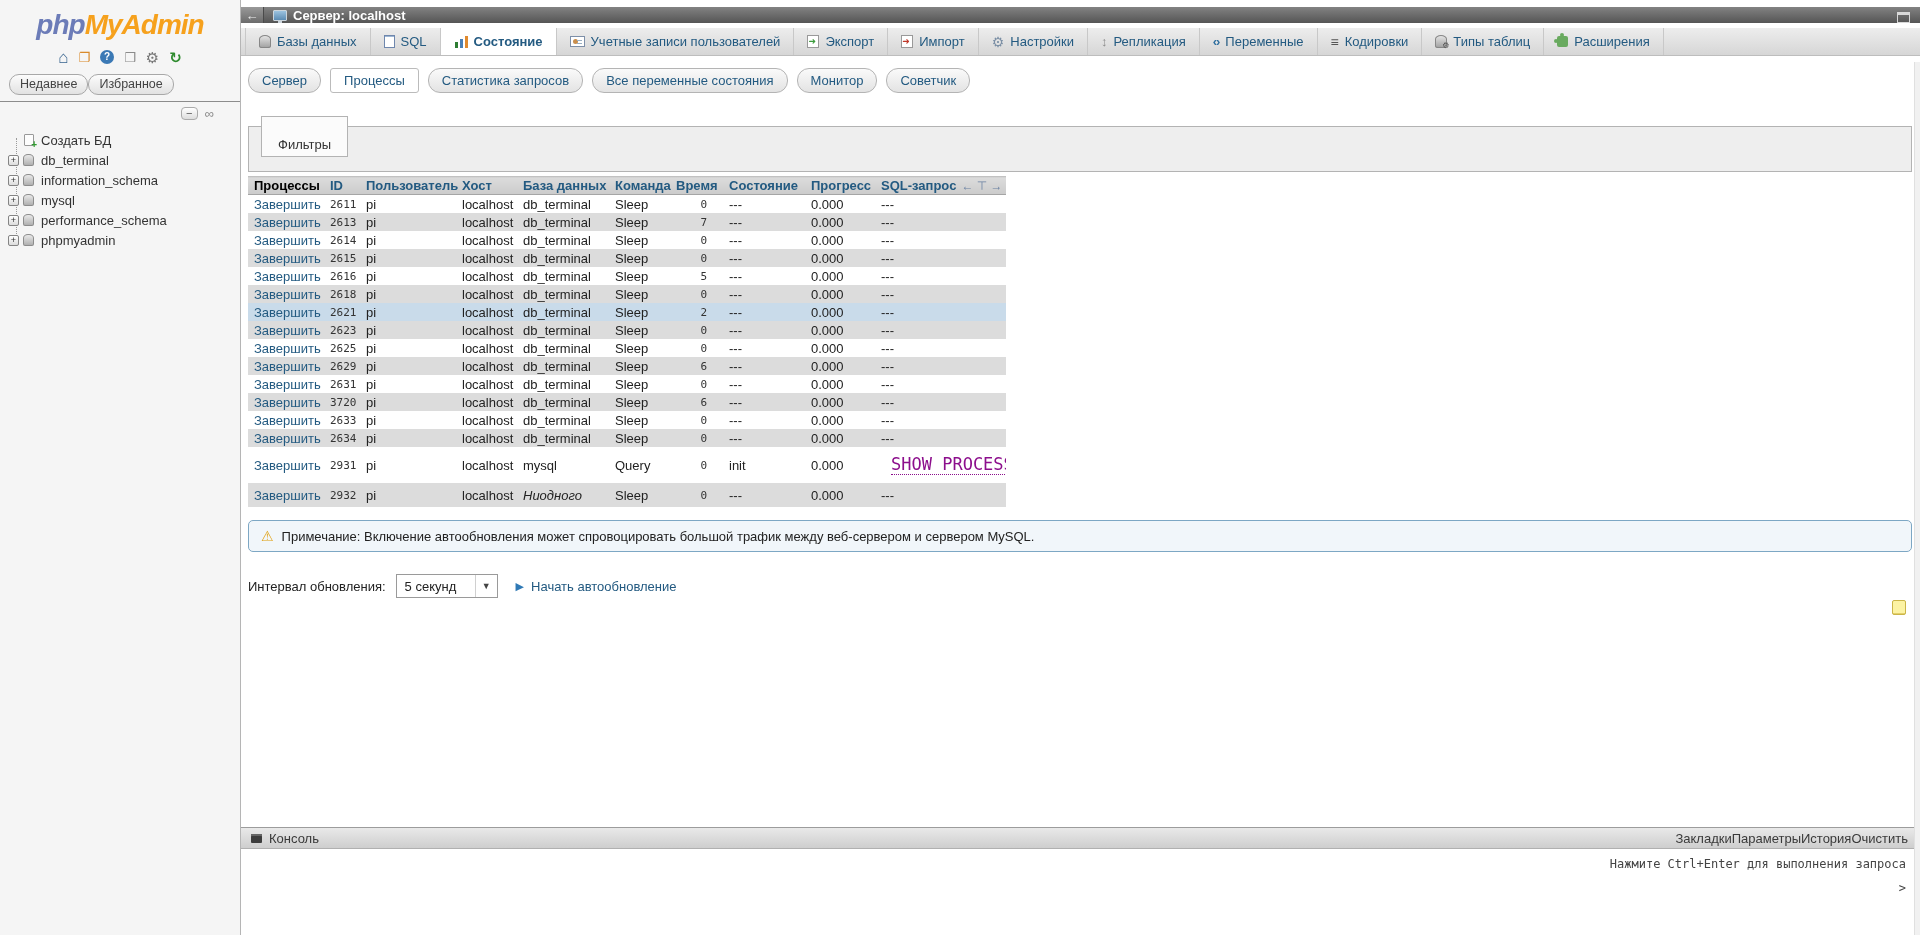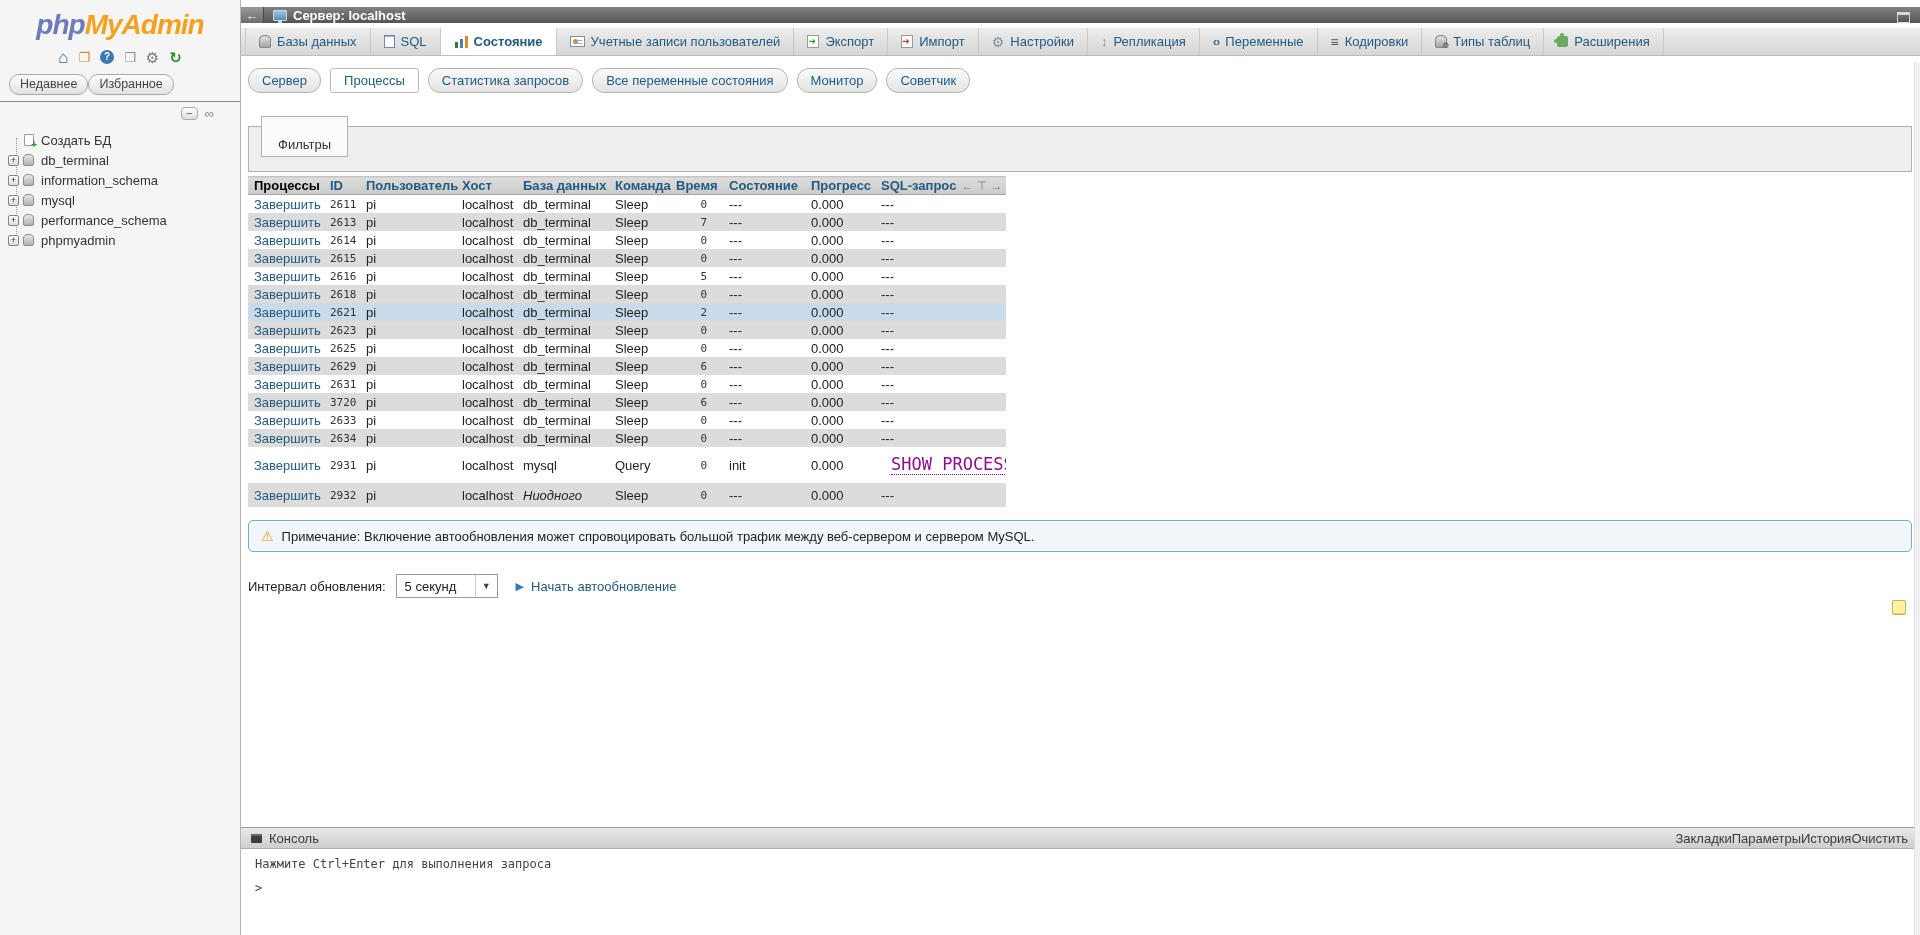--- a/index.html
+++ b/index.html
@@ -120,21 +120,21 @@
   .start-link { color:#235a81; cursor:pointer; text-decoration:none; }
 
   .page-settings-icon { position:absolute; top:600px; right:14px; width:14px; height:15px; background:#fcf3a4; border:1px solid #cbb548; border-radius:2px; cursor:pointer;
     box-shadow: inset 0 -3px 0 -2px #e4d06a, inset 0 -7px 0 -6px #e4d06a, inset 0 -11px 0 -10px #e4d06a; }
 
   .console { position:absolute; left:0; right:0; top:827px; }
   .console-bar { height:22px; background:linear-gradient(#e9e9e9,#cecece); border-top:1px solid #9c9c9c; border-bottom:1px solid #b0b0b0; display:flex; align-items:center; padding:0 12px 0 10px; color:#3a3a3a; cursor:pointer; }
   .console-icon { width:11px; height:9px; background:#3d3d3d; border-radius:1px; margin-right:7px; box-shadow: inset 0 2px 0 #666; }
   .console-links { margin-left:auto; display:flex; }
   .console-link { color:#3a3a3a; cursor:pointer; }
-  .console-body { padding:8px 14px; font-family:"DejaVu Sans Mono",monospace; font-size:12px; color:#444; }
+  .console-body { padding:8px 14px; font-family:"DejaVu Sans Mono",monospace; font-size:12px; color:#444;text-align:right; }
   .console-prompt { margin-top:10px; }
 
   .scroll-strip { position:absolute; right:0; top:62px; bottom:0; width:6px; background:#f1f1f1; border-left:1px solid #e0e0e0; cursor:pointer; }
 </style>
 </head>
 <body>
 
 <div class="app">
 
   <aside class="sidebar">

